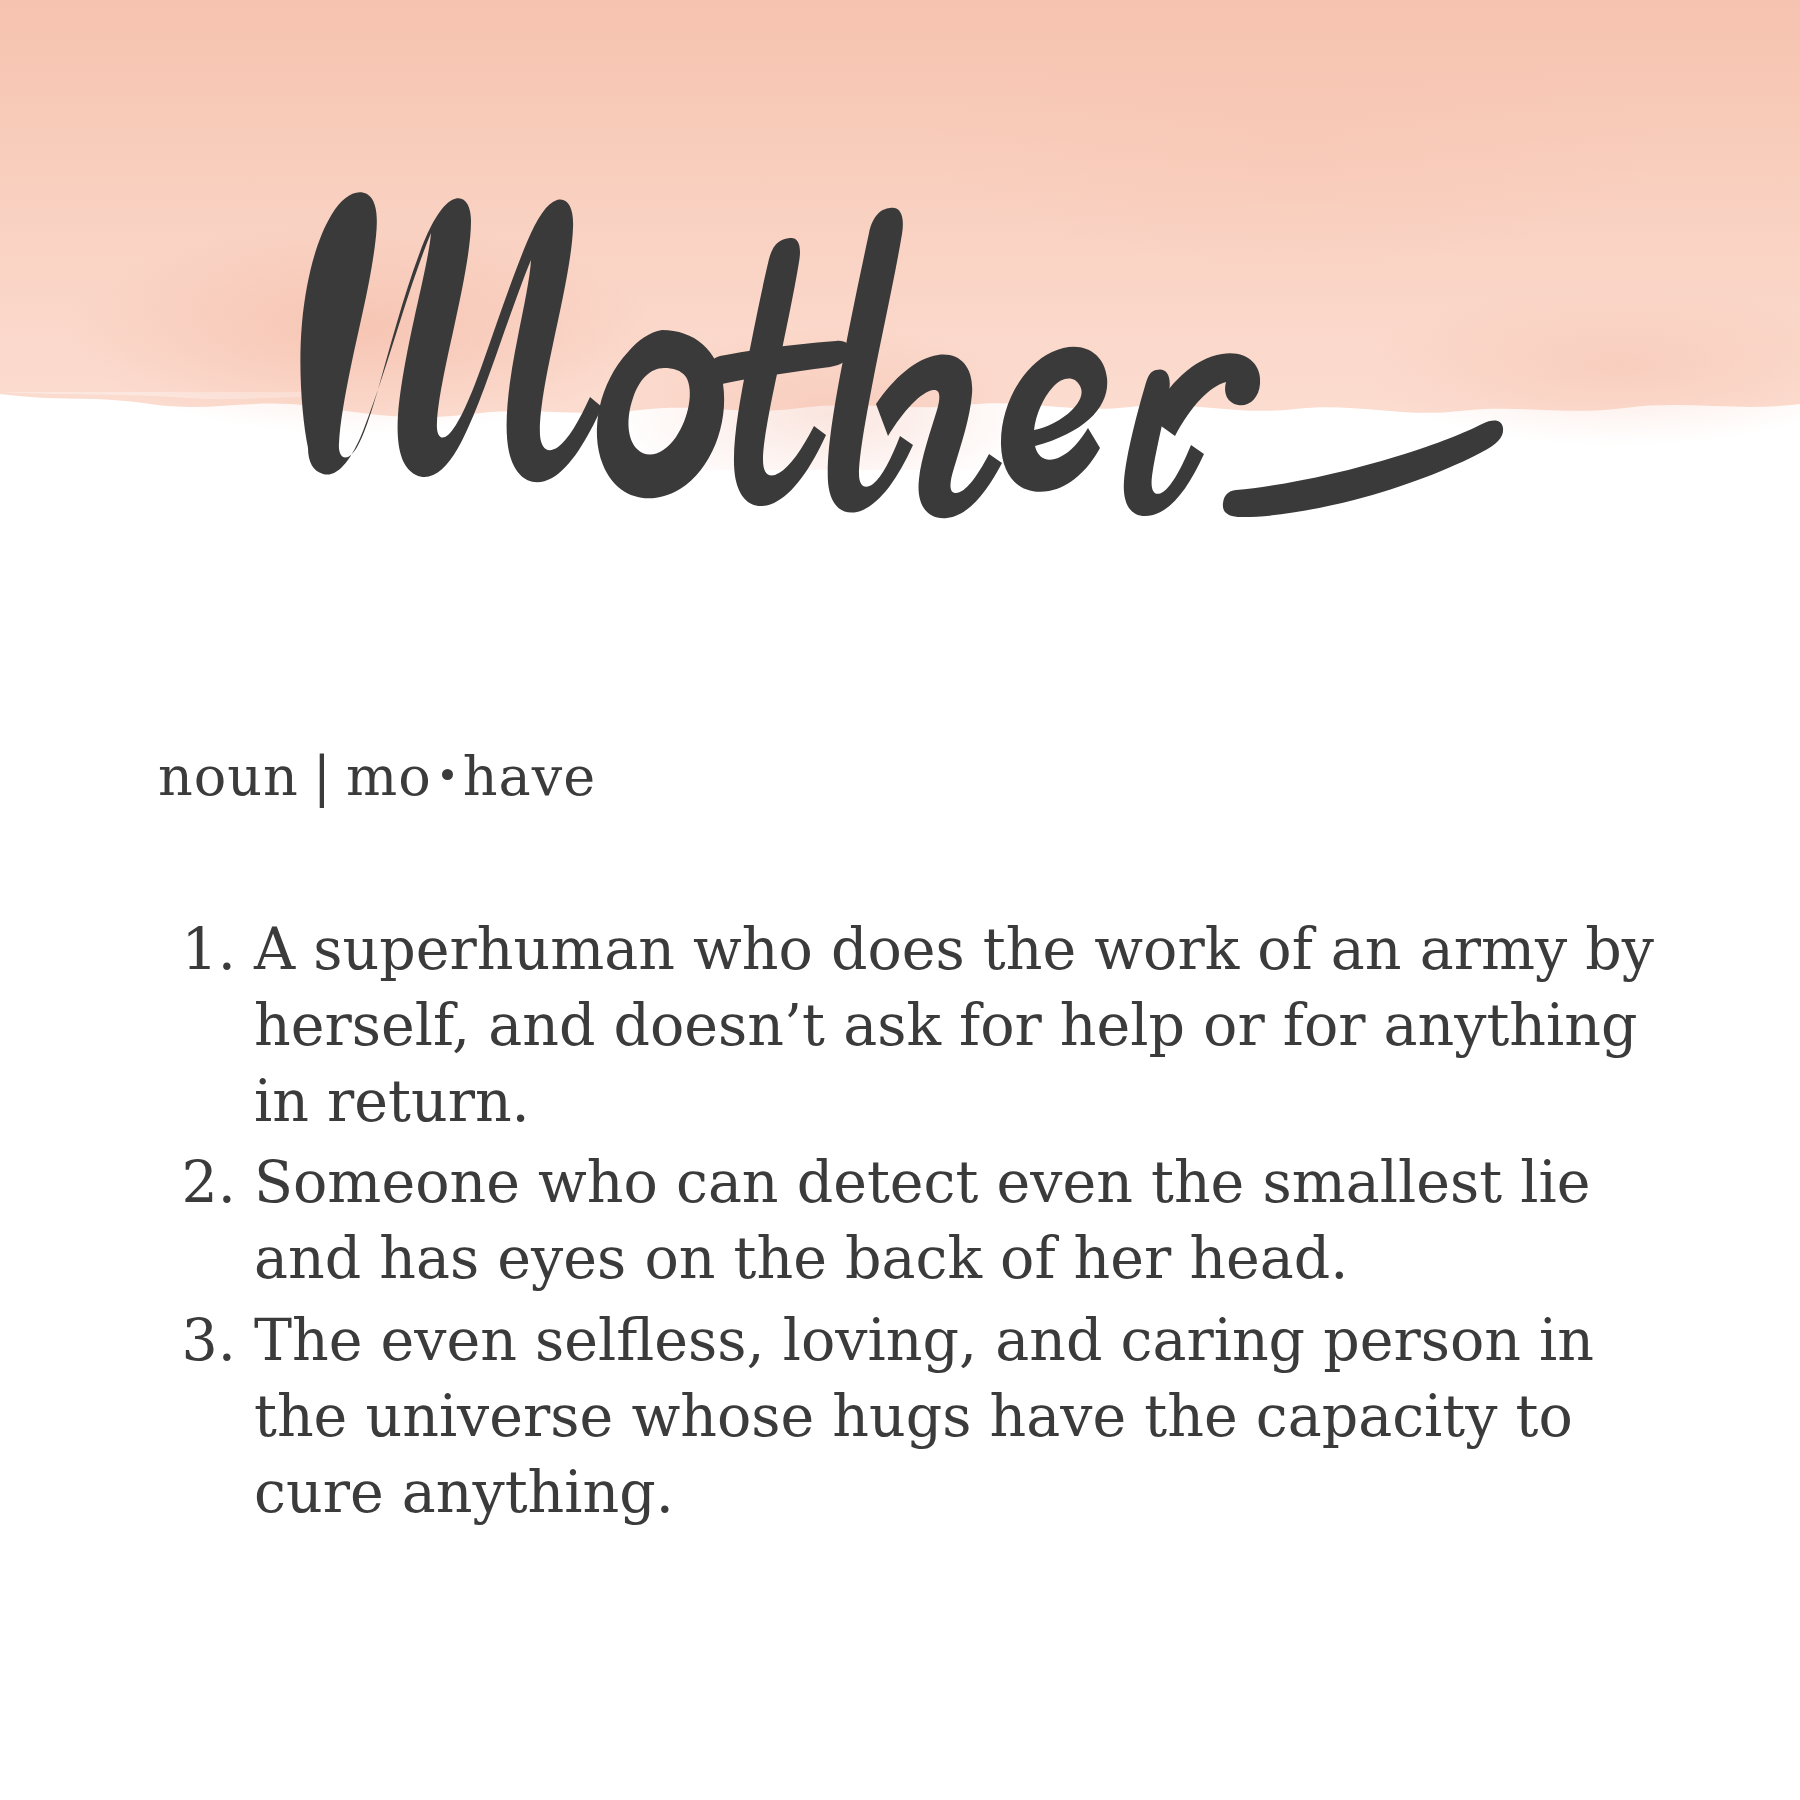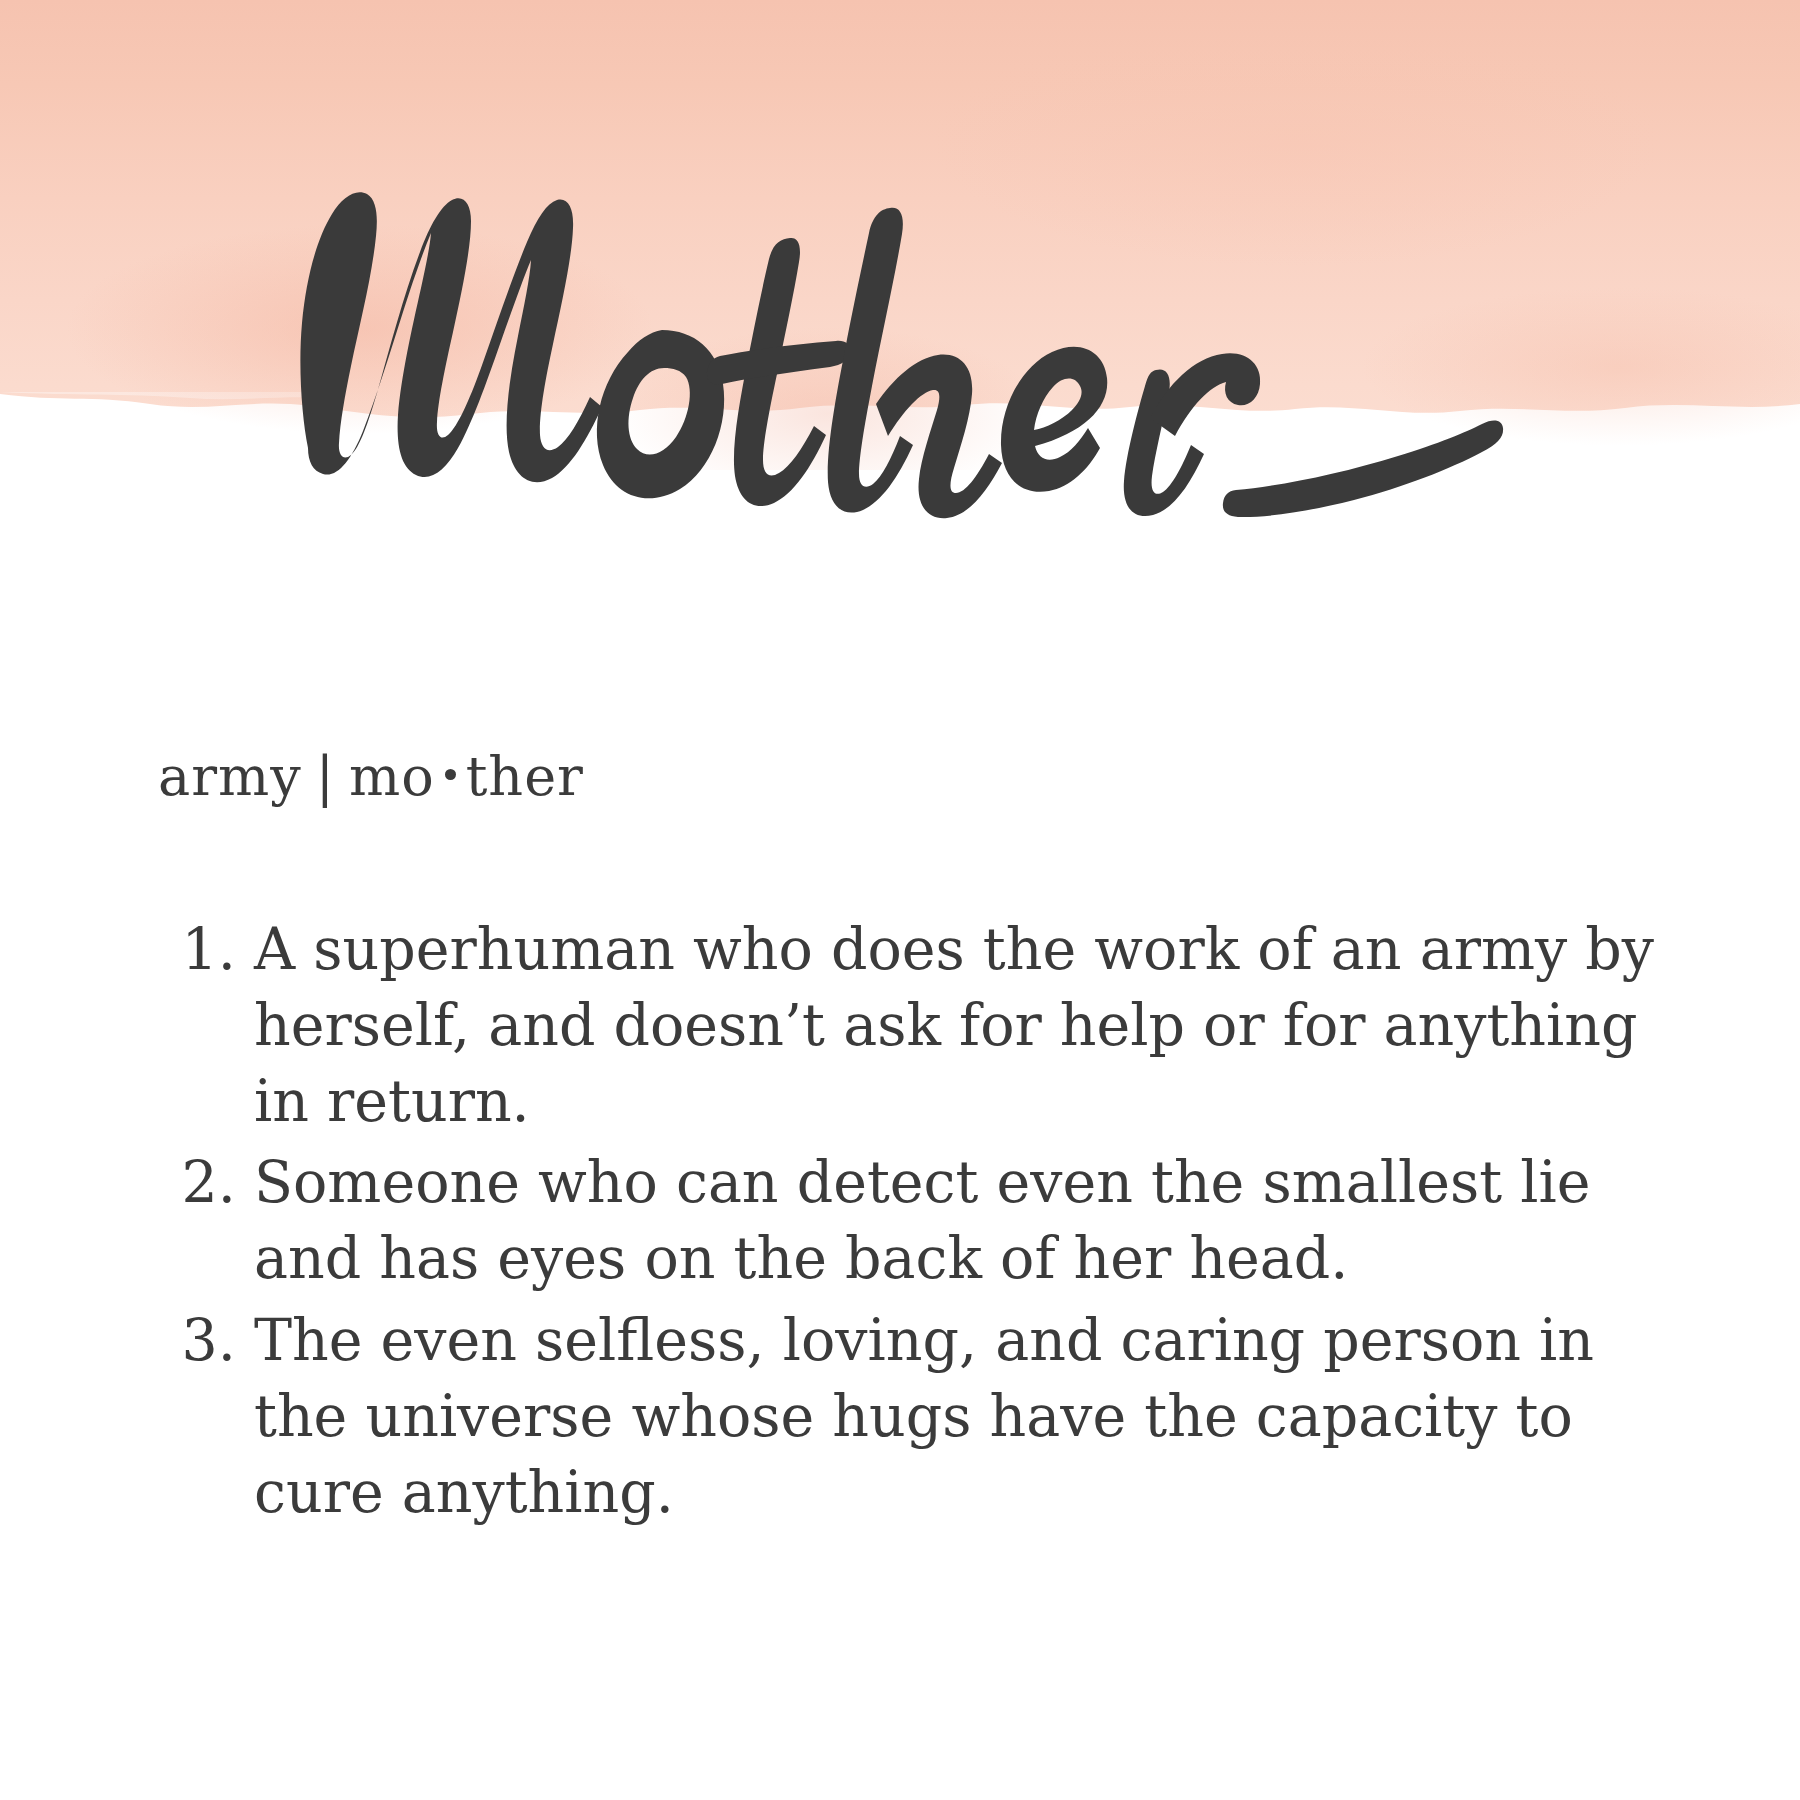--- a/index.html
+++ b/index.html
@@ -268,21 +268,21 @@
                C1056,394 1014,400 988,399
                C976,398 972,393 973,385
                C974,377 978,373 986,372 Z"></path>
     </g>
   </svg>
 </div>
 
 <div class="definition">
 
   <div class="pronunciation">
-    <span>army</span><span class="sep">|</span><span>mo</span><span class="dot"></span><span>ther</span>
+    <span>noun</span><span class="sep">|</span><span>mo</span><span class="dot"></span><span>have</span>
   </div>
 
   <ol class="senses">
     <li class="sense">
       <span class="num">1.</span>
       <span class="body">A superhuman who does the work of an army by herself, and doesn’t ask for help or for anything in return.</span>
     </li>
     <li class="sense">
       <span class="num">2.</span>
       <span class="body">Someone who can detect even the smallest lie and has eyes on the back of her head.</span>

